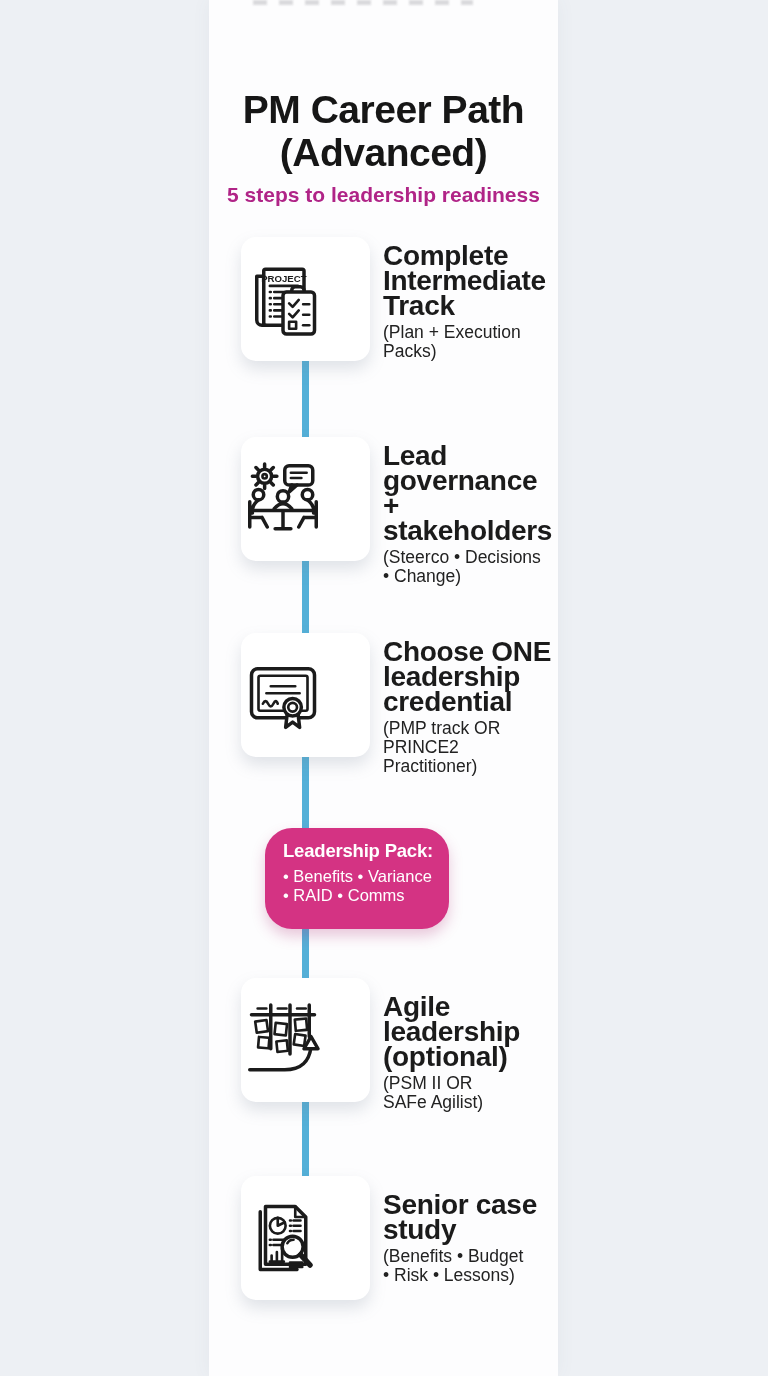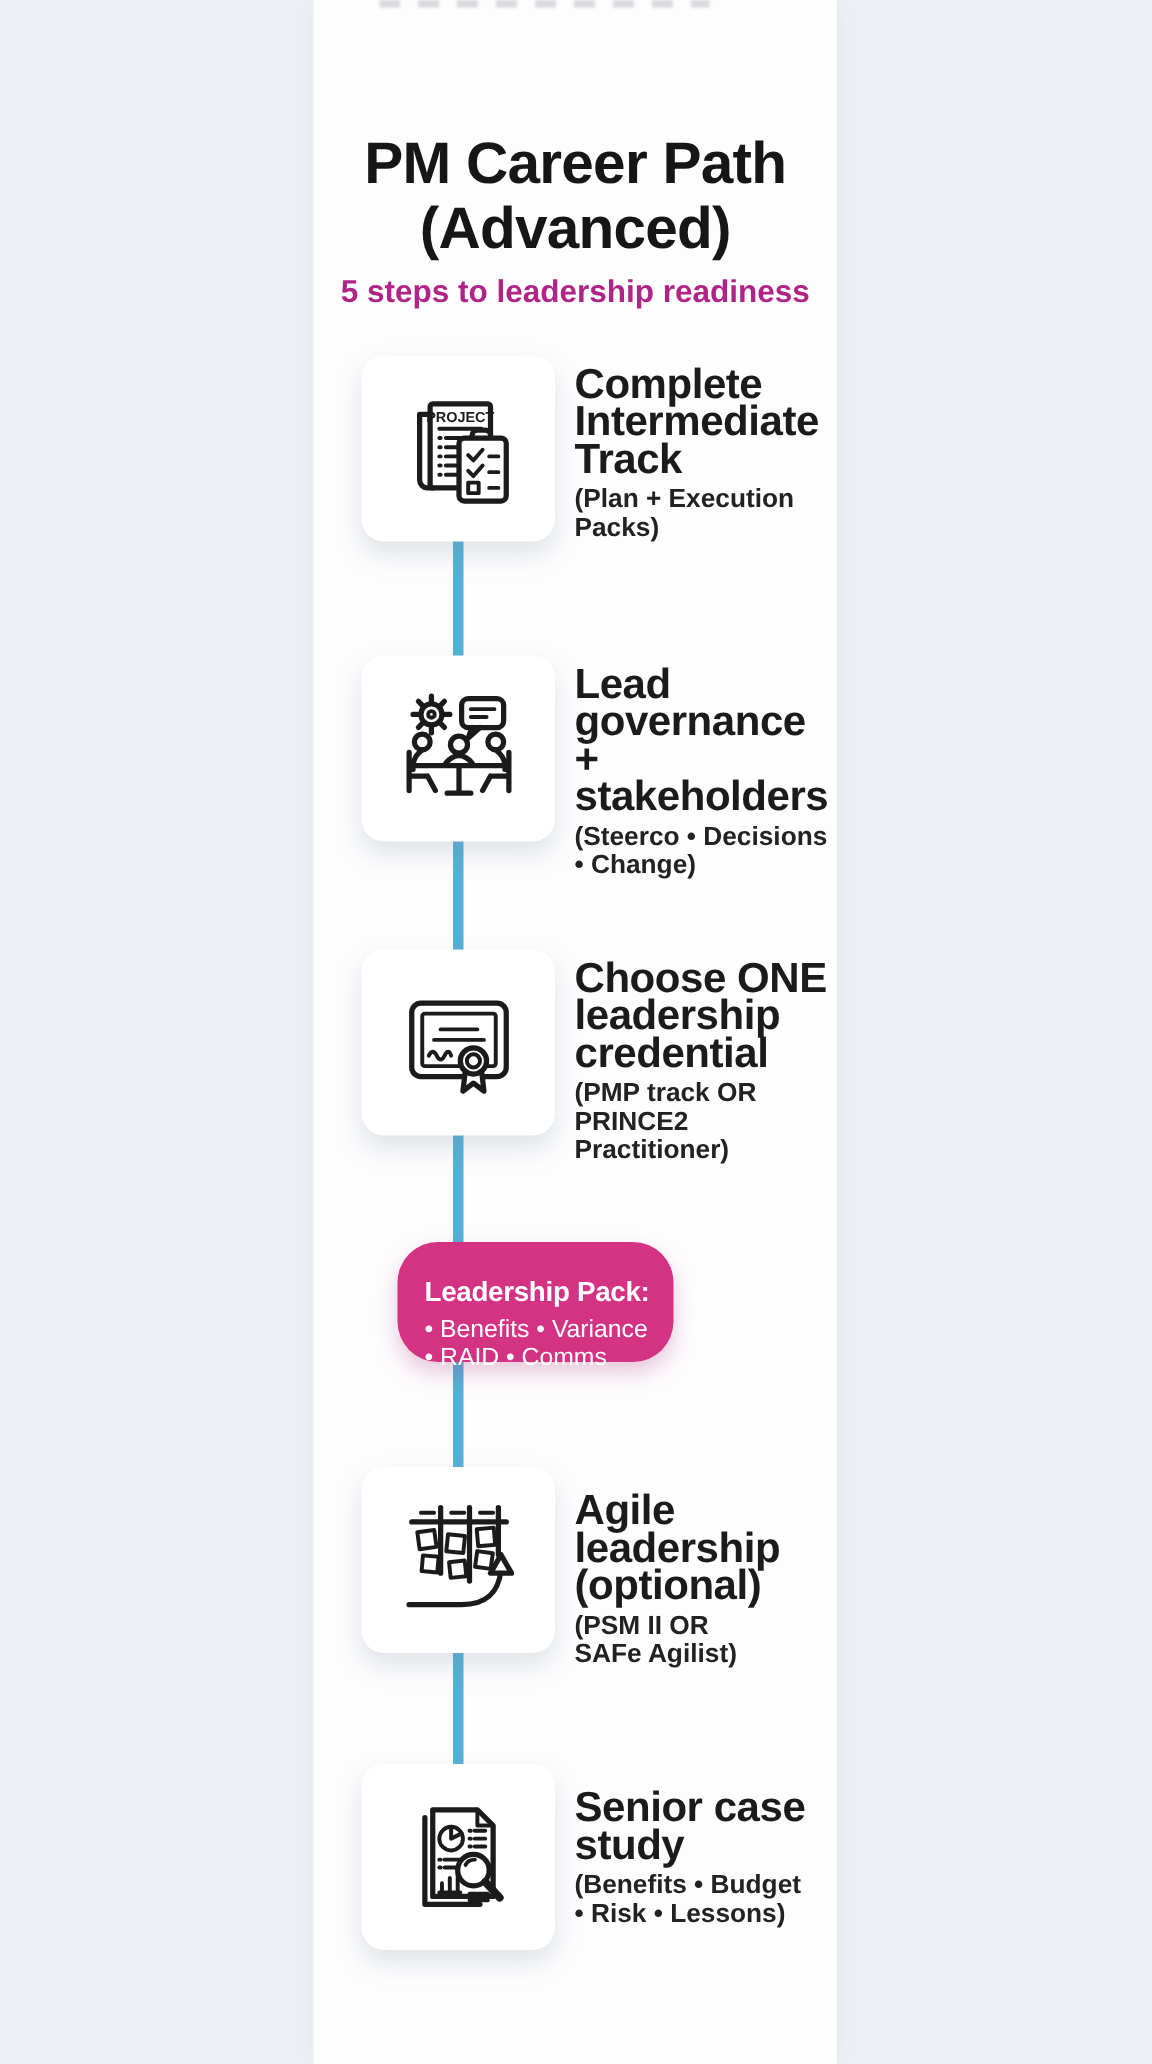--- a/index.html
+++ b/index.html
@@ -62,59 +62,58 @@
   .step-row { position: absolute; left: 241px; z-index: 2; }
   .icon-card {
     position: absolute;
     left: 0; top: 0;
     width: 129px; height: 124px;
     background: #ffffff;
     border-radius: 15px;
     box-shadow: 0 8px 16px rgba(120,130,150,0.22);
     display: flex;
     align-items: center;
-    justify-content: center;
   }
   .icon-card svg { width: 84px; height: 84px; }
   .step-text {
     position: absolute;
     left: 142px; top: 6px;
     width: 172px;
   }
   .step-title {
     font-size: 28px;
     line-height: 25px;
     font-weight: 800;
     letter-spacing: -0.3px;
     color: #1b1b1b;
     white-space: pre-line;
   }
   .step-detail {
     margin-top: 5px;
     font-size: 17.5px;
     line-height: 19px;
-    font-weight: 700;
+    font-weight: 400;
     color: #222;
     white-space: pre-line;
   }
   .row1 { top: 237px; }
   .row2 { top: 437px; }
   .row3 { top: 633px; }
   .row4 { top: 978px; }
   .row5 { top: 1176px; }
   .row4 .step-text { top: 16px; }
   .row5 .step-text { top: 16px; }
   .badge {
     position: absolute;
     left: 265px; top: 828px;
-    width: 184px; height: 80px;
+    width: 184px; height: 101px;
     background: #d43383;
     border-radius: 27px;
     z-index: 2;
-    padding: 22px 12px 0 18px;
+    padding: 12px 12px 0 18px;
     box-shadow: 0 7px 14px rgba(170,40,110,0.25);
   }
   .badge-title {
     font-size: 18.5px;
     font-weight: 800;
     color: #ffffff;
     letter-spacing: -0.2px;
   }
   .badge-items {
     margin-top: 5px;

